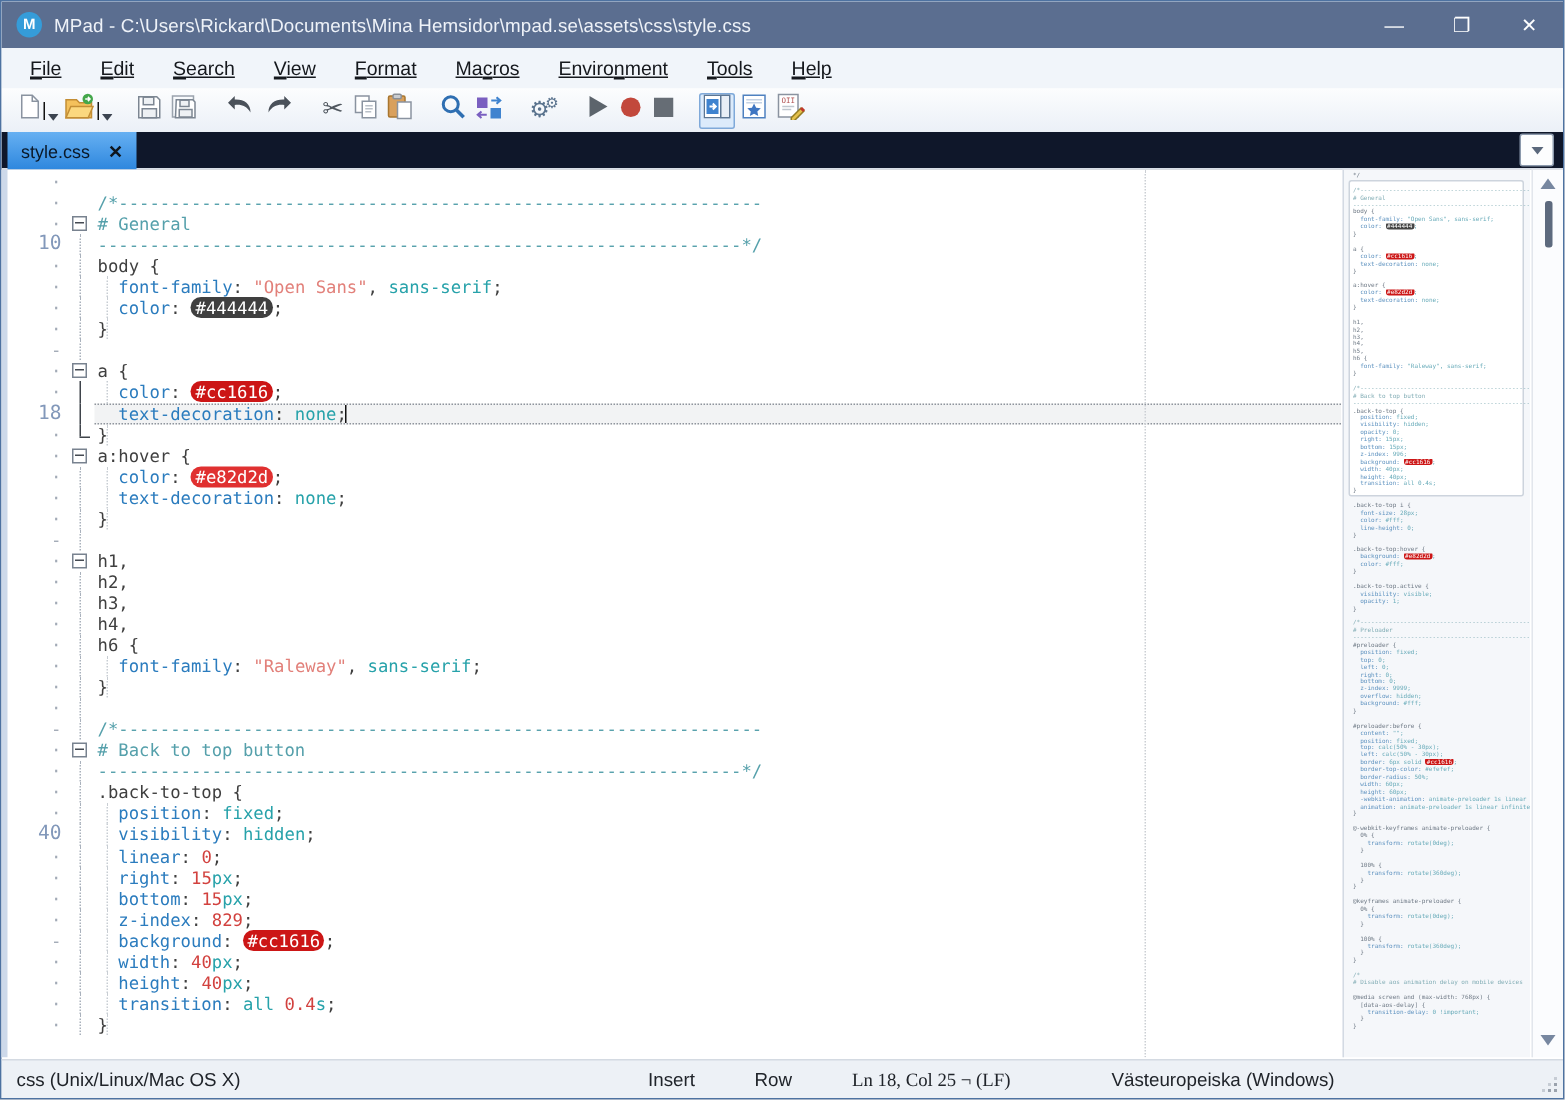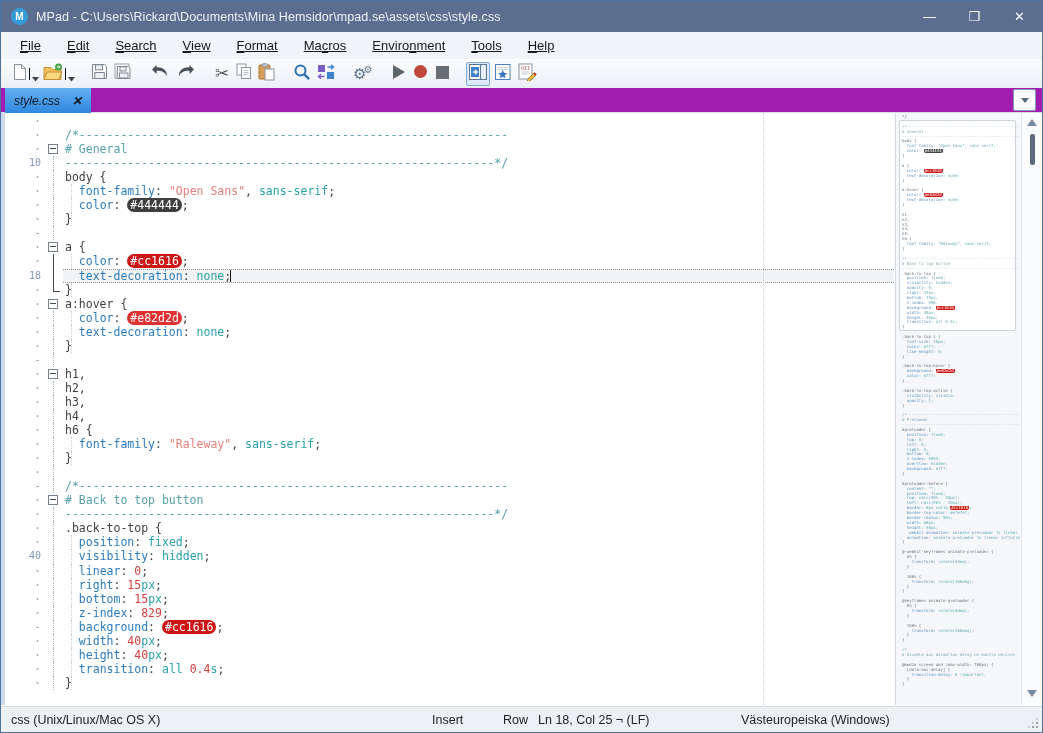--- a/index.html
+++ b/index.html
@@ -20,36 +20,36 @@
   .menu-item u{text-decoration:underline;text-underline-offset:2px;}
   
   .toolbar{position:absolute;left:0;top:58px;right:0;height:29px;background:linear-gradient(#fcfdfe,#ebf0f7);
     display:flex;align-items:center;padding-left:8px;}
   .tbtn{height:24px;min-width:20px;display:flex;align-items:center;justify-content:center;padding:0 2px;margin:0 1px;}
   .tbtn.caret{min-width:10px;margin-left:-2px;}
   .tbtn.active{border:1px solid #7fa9d9;background:#dcebfb;border-radius:2px;}
   .tsep{width:12px;height:1px;}
   .glyph{font-size:16px;color:#4a515a;line-height:1;}
   
-  .tabbar{position:absolute;left:0;top:87px;right:0;height:25px;background:#a21caf;border-bottom:1px solid #d8dee7;font-style:italic;}
+  .tabbar{position:absolute;left:0;top:87px;right:0;height:25px;background:#0f172a;border-bottom:1px solid #d8dee7;}
   .tab{position:absolute;left:4px;top:0;height:25px;display:flex;align-items:center;padding:0 9px;
     background:linear-gradient(#66b0f2,#2e87de);color:#0a1828;font-size:12px;}
   .tab-close{margin-left:12px;font-weight:bold;font-size:12px;color:#0e151d;}
   .tab-dropdown{position:absolute;right:6px;top:1px;width:23px;height:22px;background:#fcfdfe;border:1px solid #8b99ac;border-radius:2px;
     display:flex;align-items:center;justify-content:center;}
   .tab-dropdown i{width:0;height:0;border-left:4px solid transparent;border-right:4px solid transparent;border-top:5px solid #5a687c;}
   
   .main{position:absolute;left:0;top:112px;right:0;bottom:27px;background:#fff;overflow:hidden;}
   .left-strip{position:absolute;left:0;top:0;bottom:0;width:4px;background:#cdd9ea;}
   .code-pane{position:absolute;left:4px;top:0;width:889px;bottom:0;overflow:hidden;}
   .margin-guide{position:absolute;left:758px;top:0;bottom:0;border-left:1px dotted #cbcfd4;}
   .rows{position:absolute;left:0;top:1px;right:0;}
   .row{display:flex;height:14.05px;line-height:14.05px;font-family:"DejaVu Sans Mono",monospace;font-size:11.5px;white-space:pre;}
   .gut{width:40px;text-align:right;padding-right:4px;flex:none;}
-  .g-num{color:#8298ba;font-size:10px;}
+  .g-num{color:#8298ba;font-size:13px;}
   .g-dot{color:#a2aab6;}
   .fold{width:18px;flex:none;position:relative;}
   .f-dot::before{content:"";position:absolute;left:8px;top:0;bottom:0;border-left:1px dotted #a9b1bc;}
   .f-solid::before{content:"";position:absolute;left:8px;top:0;bottom:0;border-left:1px solid #3f444b;}
   .f-corner::before{content:"";position:absolute;left:8px;top:0;height:8px;border-left:1px solid #3f444b;}
   .f-corner::after{content:"";position:absolute;left:8px;top:8px;width:7px;border-top:1px solid #3f444b;}
   .f-box::before{content:"";position:absolute;left:3px;top:2px;width:8px;height:8px;border:1px solid #78828f;background:#fff;}
   .f-box::after{content:"";position:absolute;left:5px;top:6px;width:6px;border-top:1px solid #454a52;}
   .code{flex:1;position:relative;padding-left:2px;color:#3f3f3f;}
   .code.cur{background:#f2f3f4;border-top:1px dotted #8f959d;border-bottom:1px dotted #8f959d;line-height:12px;}
@@ -69,21 +69,21 @@
   .mchip-red{background:#cc1616;color:#fff;border-radius:2px;padding:0 1px;}
   .mchip-dark{background:#444;color:#fff;border-radius:2px;padding:0 1px;}
   
   .vscroll{position:absolute;right:0;top:0;bottom:0;width:21px;background:#fbfcfe;border-left:1px solid #e2e6ec;}
   .sb-up{position:absolute;top:6px;left:5px;width:0;height:0;border-left:5px solid transparent;border-right:5px solid transparent;border-bottom:7px solid #7787a0;}
   .sb-thumb{position:absolute;top:21px;left:8px;width:5px;height:31px;background:#5d6a7e;border-radius:2px;}
   .sb-down{position:absolute;bottom:8px;left:5px;width:0;height:0;border-left:5px solid transparent;border-right:5px solid transparent;border-top:7px solid #7787a0;}
   
   .statusbar{position:absolute;left:0;right:0;bottom:0;height:26px;background:#edf1f6;border-top:1px solid #d4dae2;font-size:12.5px;color:#20242a;}
   .sitem{position:absolute;top:6px;}
-  .s-lang{left:10px;} .s-ins{left:431px;} .s-row{left:502px;} .s-pos{left:537px;} .s-enc{left:708px;margin-left:32px;}
+  .s-lang{left:10px;} .s-ins{left:431px;} .s-row{left:502px;} .s-pos{left:567px;font-family:Liberation Serif, serif;} .s-enc{left:708px;margin-left:32px;}
   .grip{position:absolute;right:4px;bottom:4px;width:10px;height:10px;}
   .grip::before{content:"";position:absolute;right:0;bottom:0;width:2px;height:2px;background:#9aa2ad;
     box-shadow:-4px 0 #9aa2ad,-8px 0 #c6ccd4,0 -4px #9aa2ad,0 -8px #c6ccd4,-4px -4px #c6ccd4;}
 </style>
 </head>
 <body>
 
 <div class="window">
 
   <div class="titlebar">

